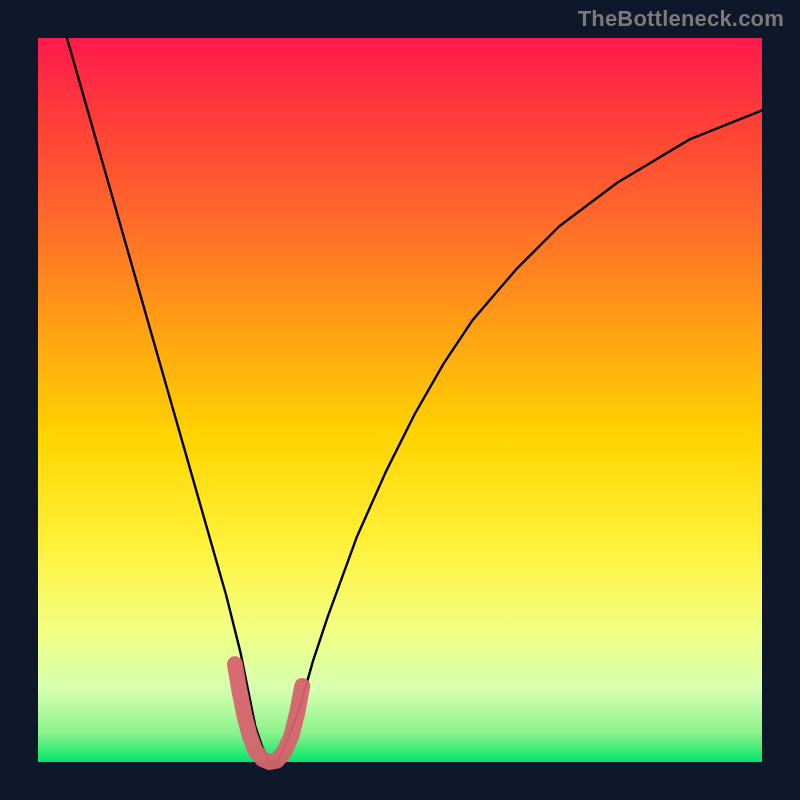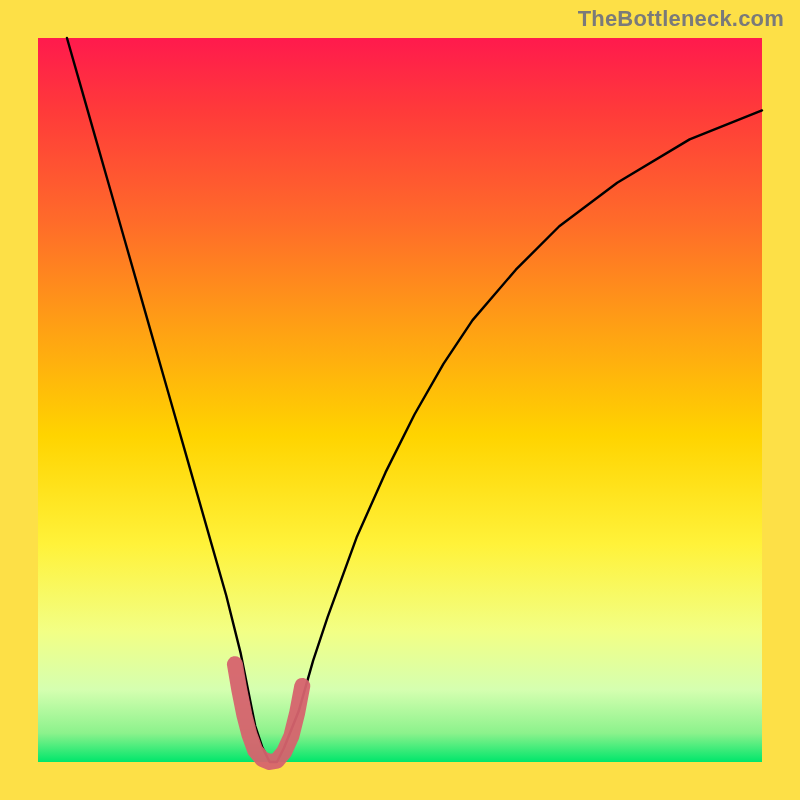--- a/index.html
+++ b/index.html
@@ -8,21 +8,21 @@
     width: 800px;
     height: 800px;
     background: #000;
     position: relative;
     overflow: hidden;
     font-family: Arial, Helvetica, sans-serif;
   }
   .frame {
     position: absolute;
     inset: 0;
-    background: #fde047;
+    background: #0f172a;
   }
   .plot-area {
     position: absolute;
     left: 38px;
     top: 38px;
     width: 724px;
     height: 724px;
     background: linear-gradient(to bottom,
       #ff1a4d 0%,
       #ff3a3a 10%,

